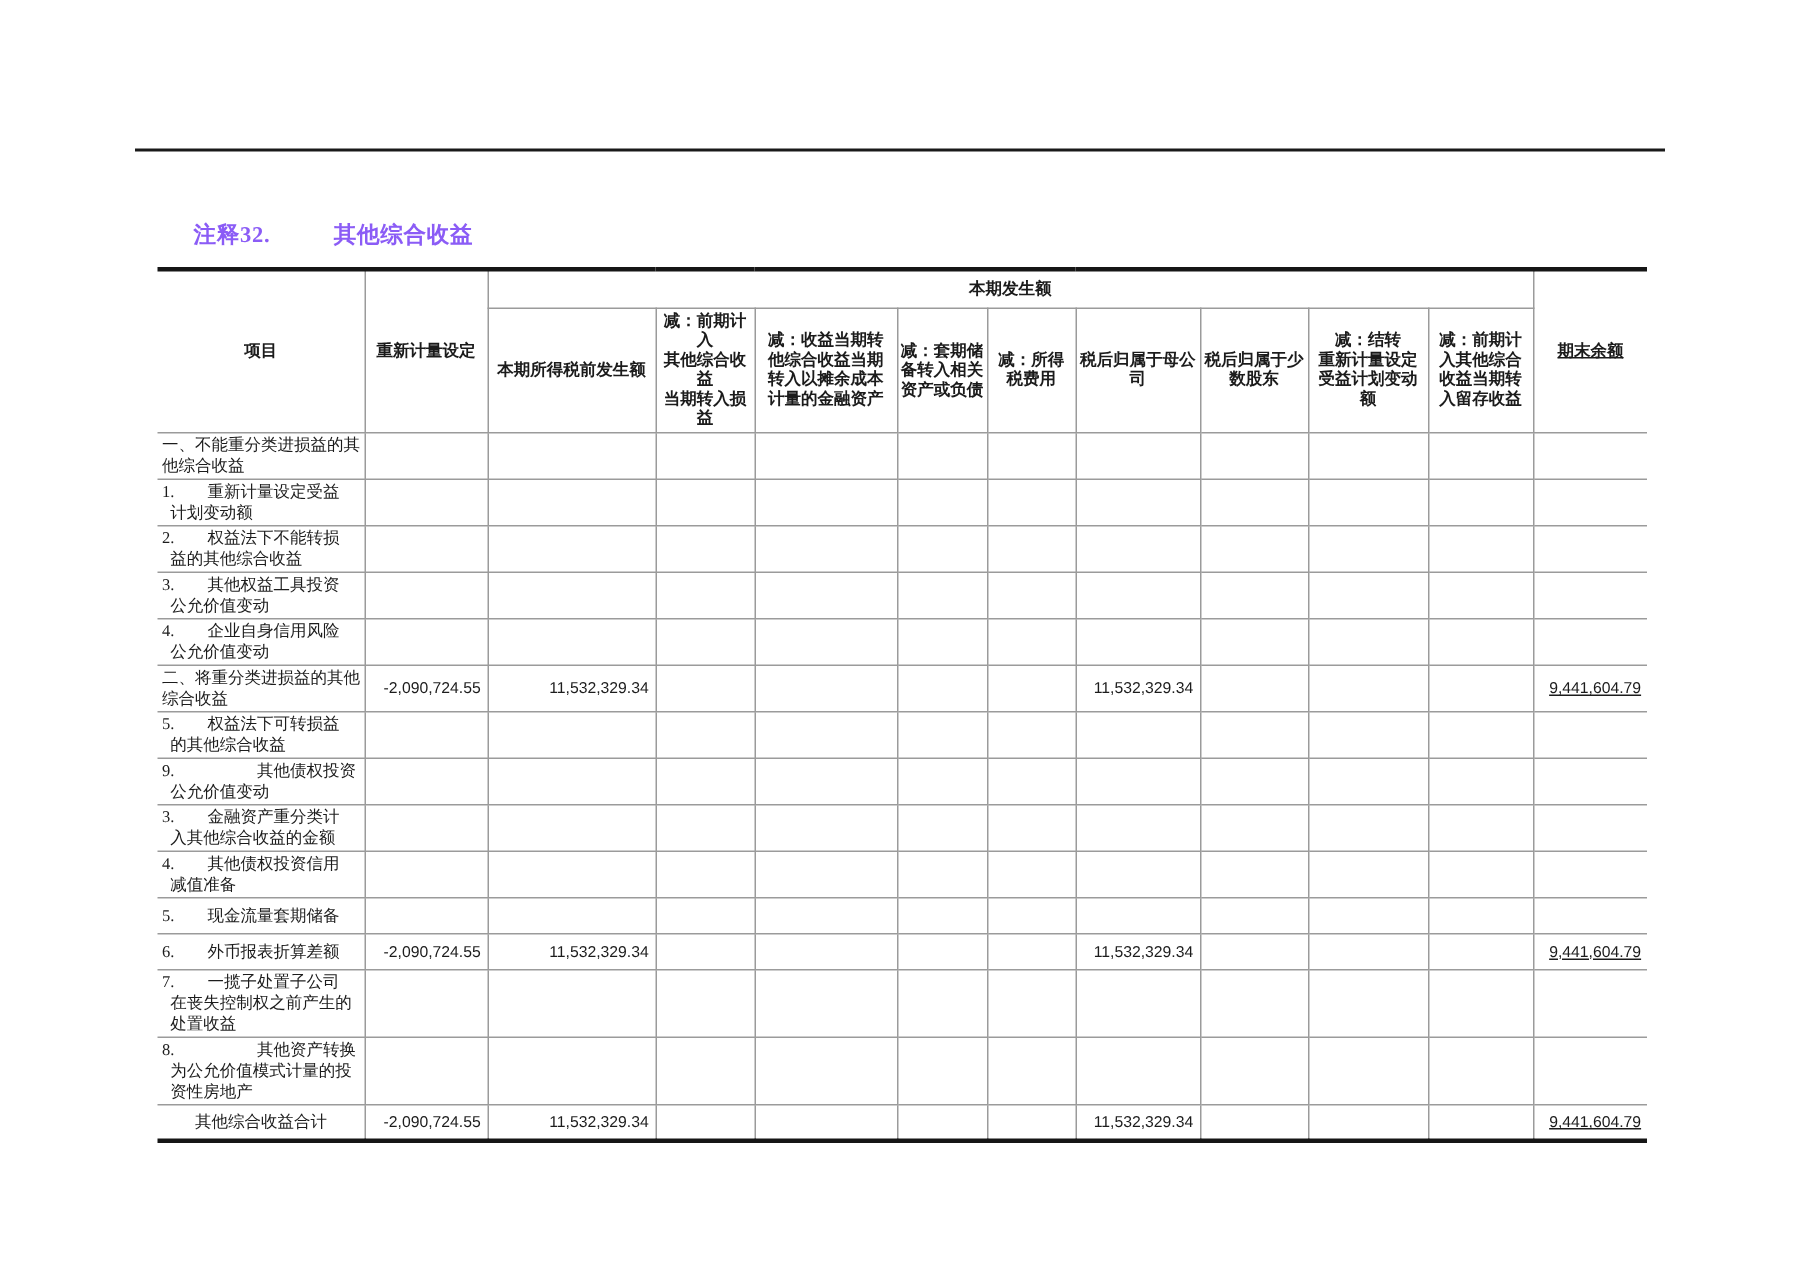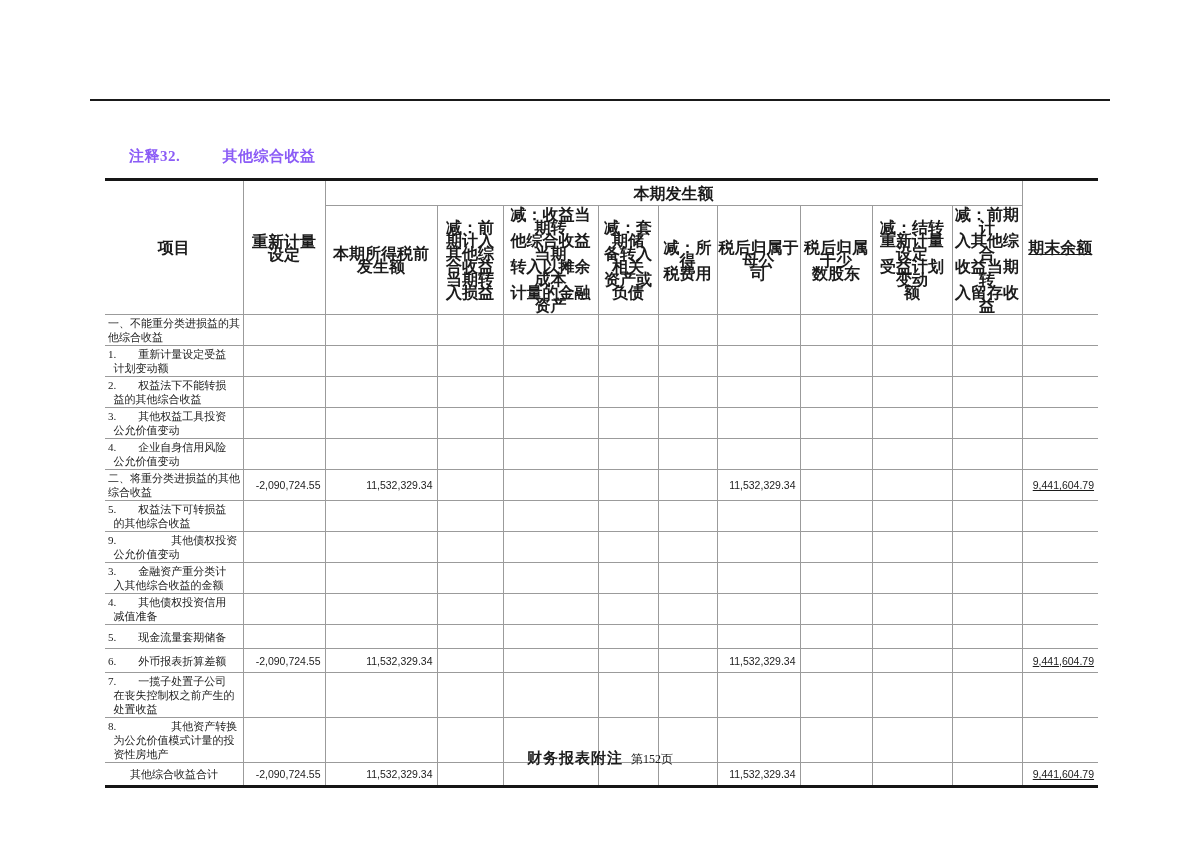--- a/index.html
+++ b/index.html
@@ -45,21 +45,21 @@
   table.och th, table.och td {
     border: 1px solid #9b9b9b;
     vertical-align: middle;
   }
   table.och .col-first { border-left: 0 !important; }
   table.och .col-last  { border-right: 0 !important; text-decoration: underline; }
 
   table.och thead th {
     font-weight: bold;
     text-align: center;
-    font-size: 16px;
+    font-size: 11px;
     line-height: 13px;
     padding: 2px 1px;
     white-space: pre-line;
     color: #1b1b1b;
     margin-left: 48px;
   }
   table.och thead tr.group-row { height: 26px; }
   table.och thead tr.sub-row   { height: 57px; }
 
   table.och tbody tr { height: 24px; }
@@ -370,17 +370,14 @@
           <td class="num-cell"></td>
           <td class="num-cell">11,532,329.34</td>
           <td class="num-cell"></td>
           <td class="num-cell"></td>
           <td class="num-cell"></td>
           <td class="num-cell col-last">9,441,604.79</td>
         </tr>
       </tbody>
   </table>
 
-  <div class="page-footer">
-    <span class="doc-name">财务报表附注</span><span class="page-no">第152页</span>
-  </div>
 
 </div>
 
 </body></html>

